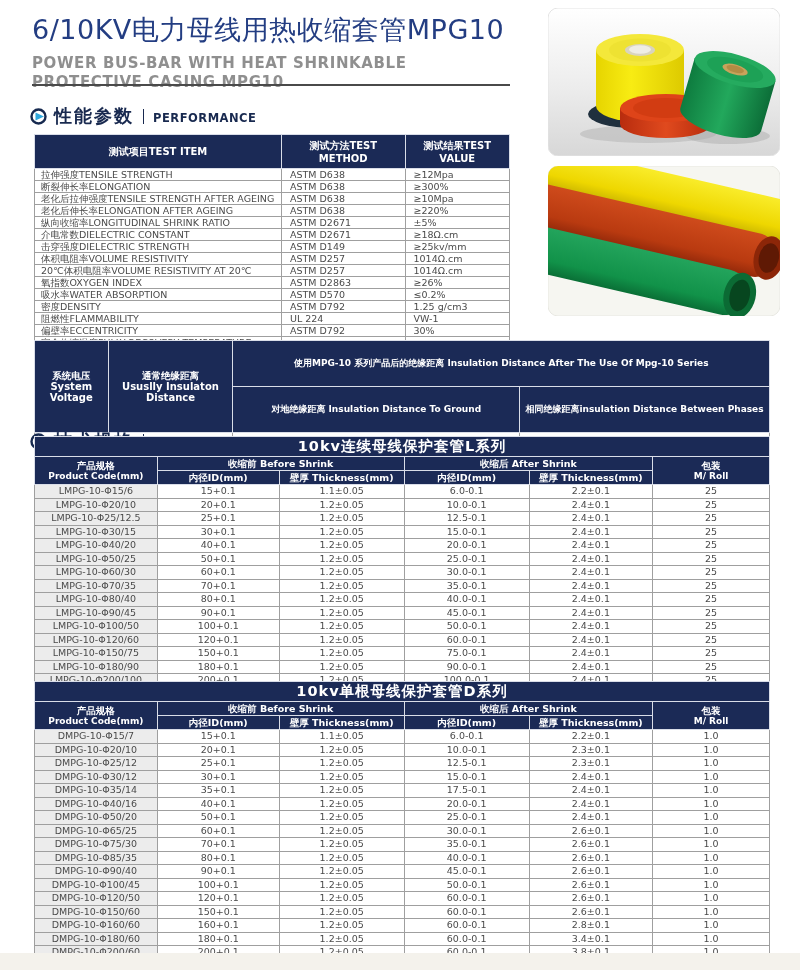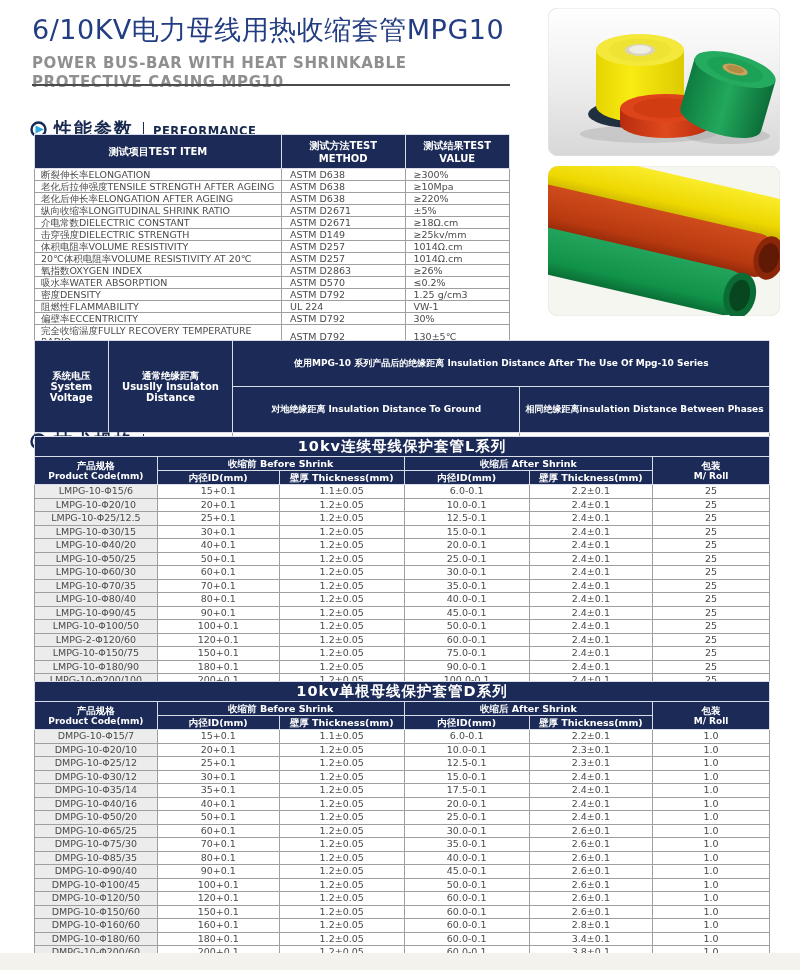--- a/index.html
+++ b/index.html
@@ -12,21 +12,21 @@
   .sub{margin-top:6px;font-size:15px;color:#8f8f8f;line-height:19px;letter-spacing:0.6px;font-weight:bold;}
   .rule{position:absolute;left:32px;top:84px;width:478px;border-top:2px solid #4a4a4a;}
 
   
   .photo{position:absolute;width:232px;}
   .photo1{left:548px;top:8px;height:148px;}
   .photo2{left:548px;top:166px;height:150px;}
 
   
   .sec{position:absolute;left:30px;display:flex;align-items:center;gap:7px;}
-  .sec1{top:117px;}
+  .sec1{top:104px;}
   .sec2{top:429px;}
   .sec .zh{font-size:18px;font-weight:bold;color:#18294f;letter-spacing:2px;}
   .sec .vsep{width:0;height:15px;border-left:1px solid #18294f;margin:0 2px;}
   .sec .en{font-size:11.5px;font-weight:bold;color:#18294f;letter-spacing:0.5px;padding-top:3px;}
 
   
   table{border-collapse:collapse;table-layout:fixed;position:absolute;background:#000000;}
   th,td{border:1px solid #9f9f9f;overflow:hidden;}
   thead th{background:#1b2a56;color:#fff;border:1px solid #d9dde8;font-weight:bold;}
   td{color:#4a4a4a;background:#fff;}
@@ -178,20 +178,25 @@
       </colgroup>
     <thead>
       <tr>
         <th>测试项目TEST ITEM</th>
         <th>测试方法TEST METHOD</th>
         <th>测试结果TEST VALUE</th>
       </tr>
     </thead>
     <tbody id="perf-body">
         <tr>
+          <td>拉伸强度TENSILE STRENGTH</td>
+          <td>ASTM D638</td>
+          <td>≥12Mpa</td>
+        </tr>
+        <tr>
           <td>断裂伸长率ELONGATION</td>
           <td>ASTM D638</td>
           <td>≥300%</td>
         </tr>
         <tr>
           <td>老化后拉伸强度TENSILE STRENGTH AFTER AGEING</td>
           <td>ASTM D638</td>
           <td>≥10Mpa</td>
         </tr>
         <tr>
@@ -422,21 +427,21 @@
         </tr>
         <tr>
           <td class="prod-col">LMPG-10-Φ100/50</td>
           <td>100+0.1</td>
           <td>1.2±0.05</td>
           <td>50.0-0.1</td>
           <td>2.4±0.1</td>
           <td>25</td>
         </tr>
         <tr>
-          <td class="prod-col">LMPG-2-Φ120/60</td>
+          <td class="prod-col">LMPG-10-Φ120/60</td>
           <td>120+0.1</td>
           <td>1.2±0.05</td>
           <td>60.0-0.1</td>
           <td>2.4±0.1</td>
           <td>25</td>
         </tr>
         <tr>
           <td class="prod-col">LMPG-10-Φ150/75</td>
           <td>150+0.1</td>
           <td>1.2±0.05</td>

